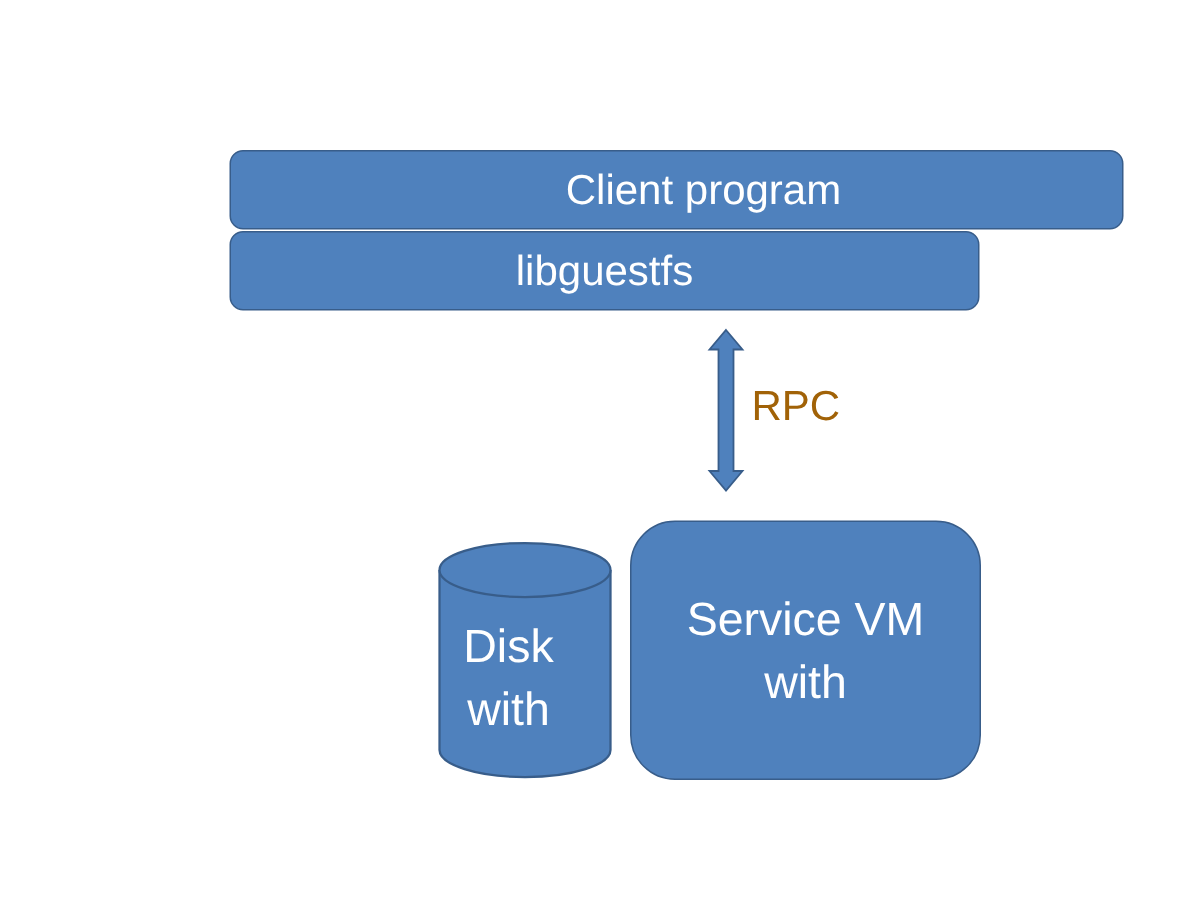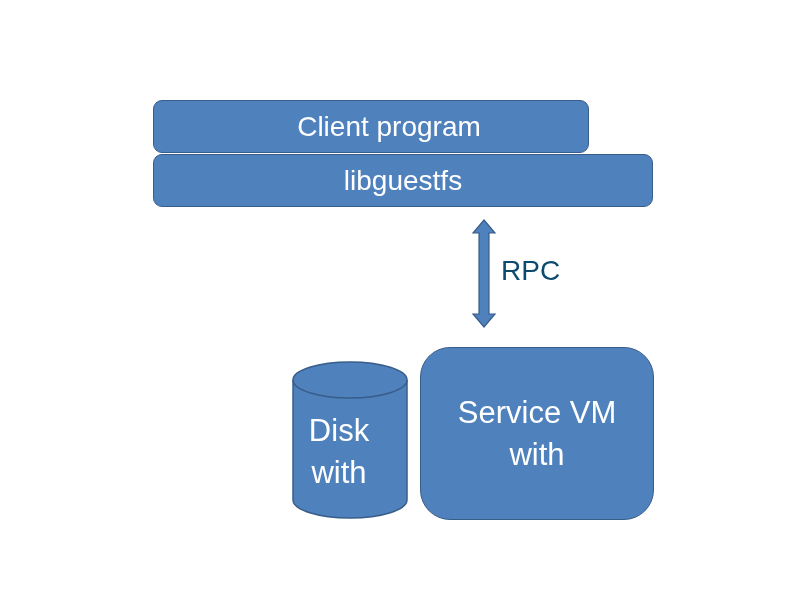--- a/index.html
+++ b/index.html
@@ -1,25 +1,25 @@
 <!DOCTYPE html>
 <html><head>
   <meta charset="utf-8">
   <style>
     html, body { margin: 0; padding: 0; background: #ffffff; }
     body { width: 800px; height: 600px; position: relative; overflow: hidden;
       font-family: "Liberation Sans", "DejaVu Sans", sans-serif; }
     .box { position: absolute; background: #4f81bd; border: 1.5px solid #385d8a;
       box-sizing: border-box; color: #ffffff; display: flex; align-items: center;
       justify-content: center; text-align: center; }
-    #client { left: 153px; top: 100px; width: 436px; height: 53px; border-radius: 9px; font-size: 28px; padding-left: 36px; }
+    #client { left: 153px; top: 100px; width: 596px; height: 53px; border-radius: 9px; font-size: 28px; padding-left: 36px; }
     #lib { left: 153px; top: 154px; width: 500px; height: 53px; border-radius: 9px; font-size: 28px; }
     #vm { left: 420px; top: 347px; width: 234px; height: 173px; border-radius: 30px;
       font-size: 31px; line-height: 42px; flex-direction: column; }
-    #rpc { position: absolute; left: 501px; top: 255px; font-size: 28px; color: #0c4a6e; }
+    #rpc { position: absolute; left: 501px; top: 255px; font-size: 28px; color: #a16207; }
     svg { position: absolute; left: 0; top: 0; }
     #disk-label { position: absolute; left: 293px; top: 410px; width: 92px; text-align: center;
       color: #fff; font-size: 31px; line-height: 42px; }
   </style>
 </head>
 <body>
 
 <svg width="800" height="600">
 
   <path d="M484 220 L495 233 L489 233 L489 314 L495 314 L484 327 L473 314 L479 314 L479 233 L473 233 Z" fill="#4f81bd" stroke="#385d8a" stroke-width="1.2"></path>

